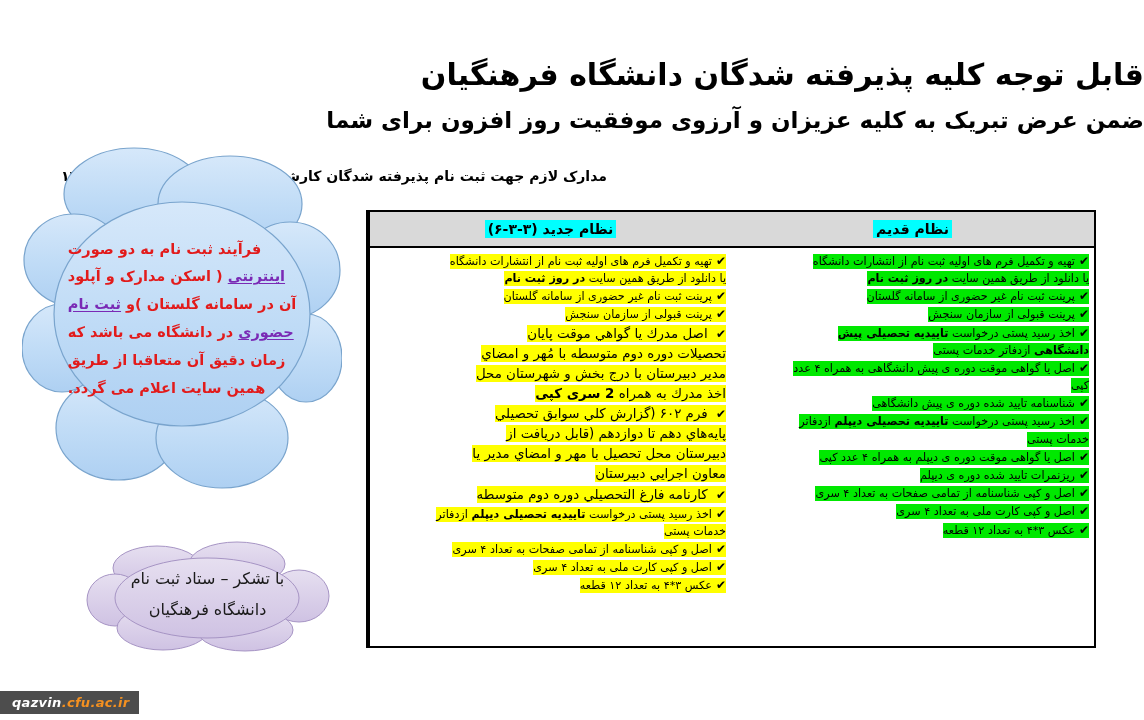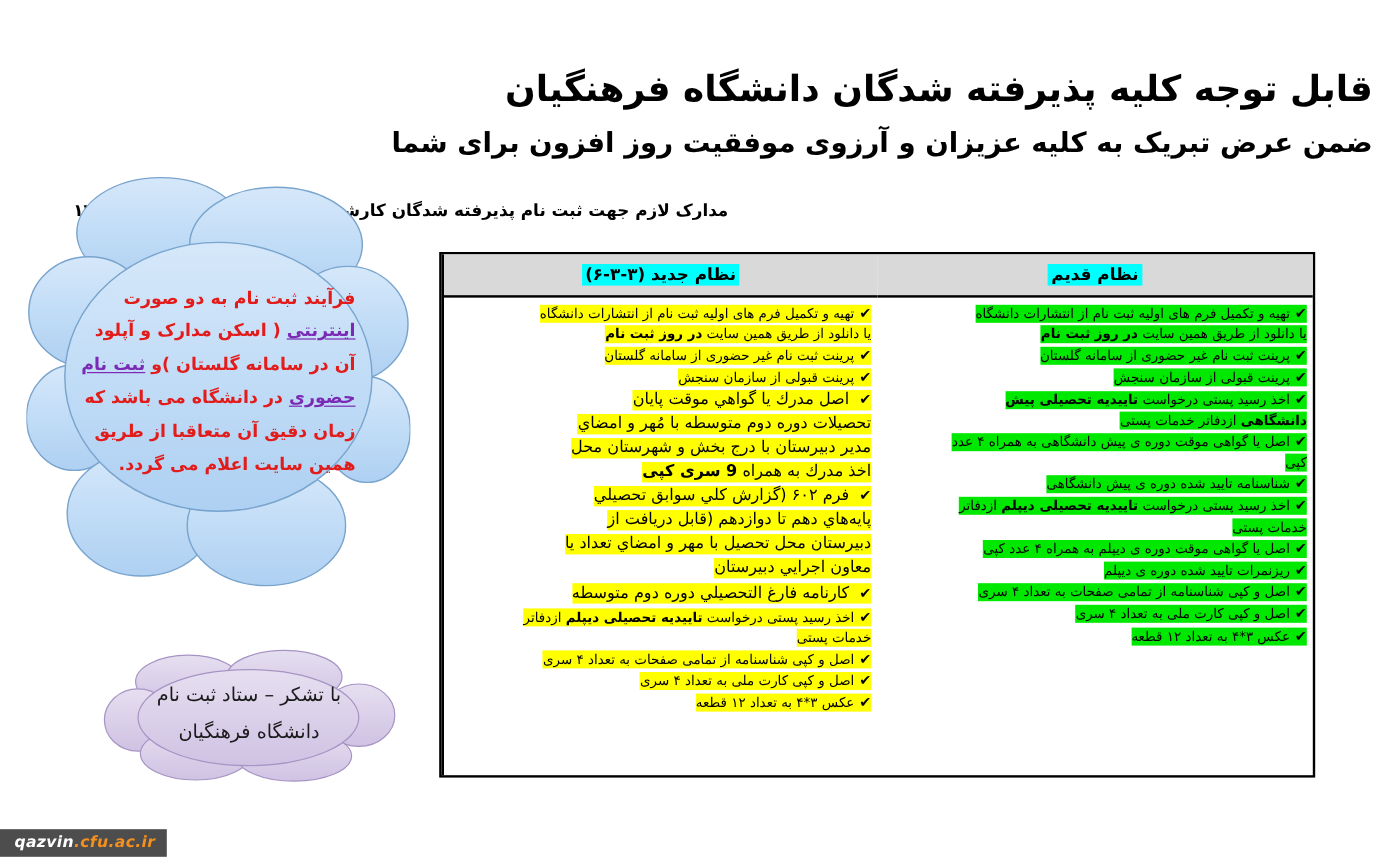--- a/index.html
+++ b/index.html
@@ -89,21 +89,21 @@
   }
   #cloud-blue .cloud-text {
     padding: 34px 30px 40px 30px;
     box-sizing: border-box;
   }
   .blue-line {
     color: #e21b1b;
     font-weight: bold;
     font-size: 14.5px;
     line-height: 1.92;
-    text-align: right;
+    text-align: left;
     width: 100%;
     white-space: nowrap;
   }
   .ul-purple {
     color: #7a2ab5;
     text-decoration: underline;
     text-underline-offset: 2px;
   }
   #cloud-purple .cloud-text {
     padding: 6px 26px 10px 26px;
@@ -285,24 +285,24 @@
         <span>نظام جدید (۳-۳-۶)</span>
       </div>
       <div class="col-body" id="body-new">
           <p class="item"><span class="hl"><span class="tick">✔</span><span>تهیه و تکمیل فرم های اولیه ثبت نام از انتشارات دانشگاه</span></span></p>
           <p class="item"><span class="hl"><span>یا دانلود از طریق همین سایت  </span><span class="strong">در روز ثبت نام</span></span></p>
           <p class="item"><span class="hl"><span class="tick">✔</span><span>پرینت ثبت نام غیر حضوری از سامانه گلستان</span></span></p>
           <p class="item"><span class="hl"><span class="tick">✔</span><span>پرینت قبولی از سازمان سنجش</span></span></p>
           <p class="item big"><span class="hl"><span class="tick">✔</span><span> اصل مدرك یا گواهي موقت پایان</span></span></p>
           <p class="item big"><span class="hl"><span>تحصیلات دوره دوم متوسطه با مُهر و امضاي</span></span></p>
           <p class="item big"><span class="hl"><span>مدیر دبیرستان با درج بخش و شهرستان محل</span></span></p>
-          <p class="item big"><span class="hl"><span>اخذ مدرك به همراه </span><span class="strong">9 سری کپی</span></span></p>
+          <p class="item big"><span class="hl"><span>اخذ مدرك به همراه </span><span class="strong">2 سری کپی</span></span></p>
           <p class="item big"><span class="hl"><span class="tick">✔</span><span> فرم ۶۰۲ (گزارش کلي سوابق تحصیلي</span></span></p>
           <p class="item big"><span class="hl"><span>پایه‌هاي دهم تا دوازدهم (قابل دریافت از</span></span></p>
-          <p class="item big"><span class="hl"><span>دبیرستان محل تحصیل با مهر و امضاي تعداد یا</span></span></p>
+          <p class="item big"><span class="hl"><span>دبیرستان محل تحصیل با مهر و امضاي مدیر یا</span></span></p>
           <p class="item big"><span class="hl"><span>معاون اجرایي دبیرستان</span></span></p>
           <p class="item big"><span class="hl"><span class="tick">✔</span><span> کارنامه فارغ التحصیلي دوره دوم متوسطه</span></span></p>
           <p class="item"><span class="hl"><span class="tick">✔</span><span>اخذ رسید پستی درخواست </span><span class="strong">تاییدیه تحصیلی دیپلم</span><span> ازدفاتر</span></span></p>
           <p class="item"><span class="hl"><span>خدمات پستی</span></span></p>
           <p class="item"><span class="hl"><span class="tick">✔</span><span>اصل و کپی شناسنامه از تمامی صفحات به تعداد ۴ سری</span></span></p>
           <p class="item"><span class="hl"><span class="tick">✔</span><span>اصل و کپی  کارت ملی به تعداد ۴ سری</span></span></p>
           <p class="item"><span class="hl"><span class="tick">✔</span><span>عکس ۳*۴ به تعداد ۱۲ قطعه</span></span></p>
         </div>
     </div>
     <div class="col col-left">

